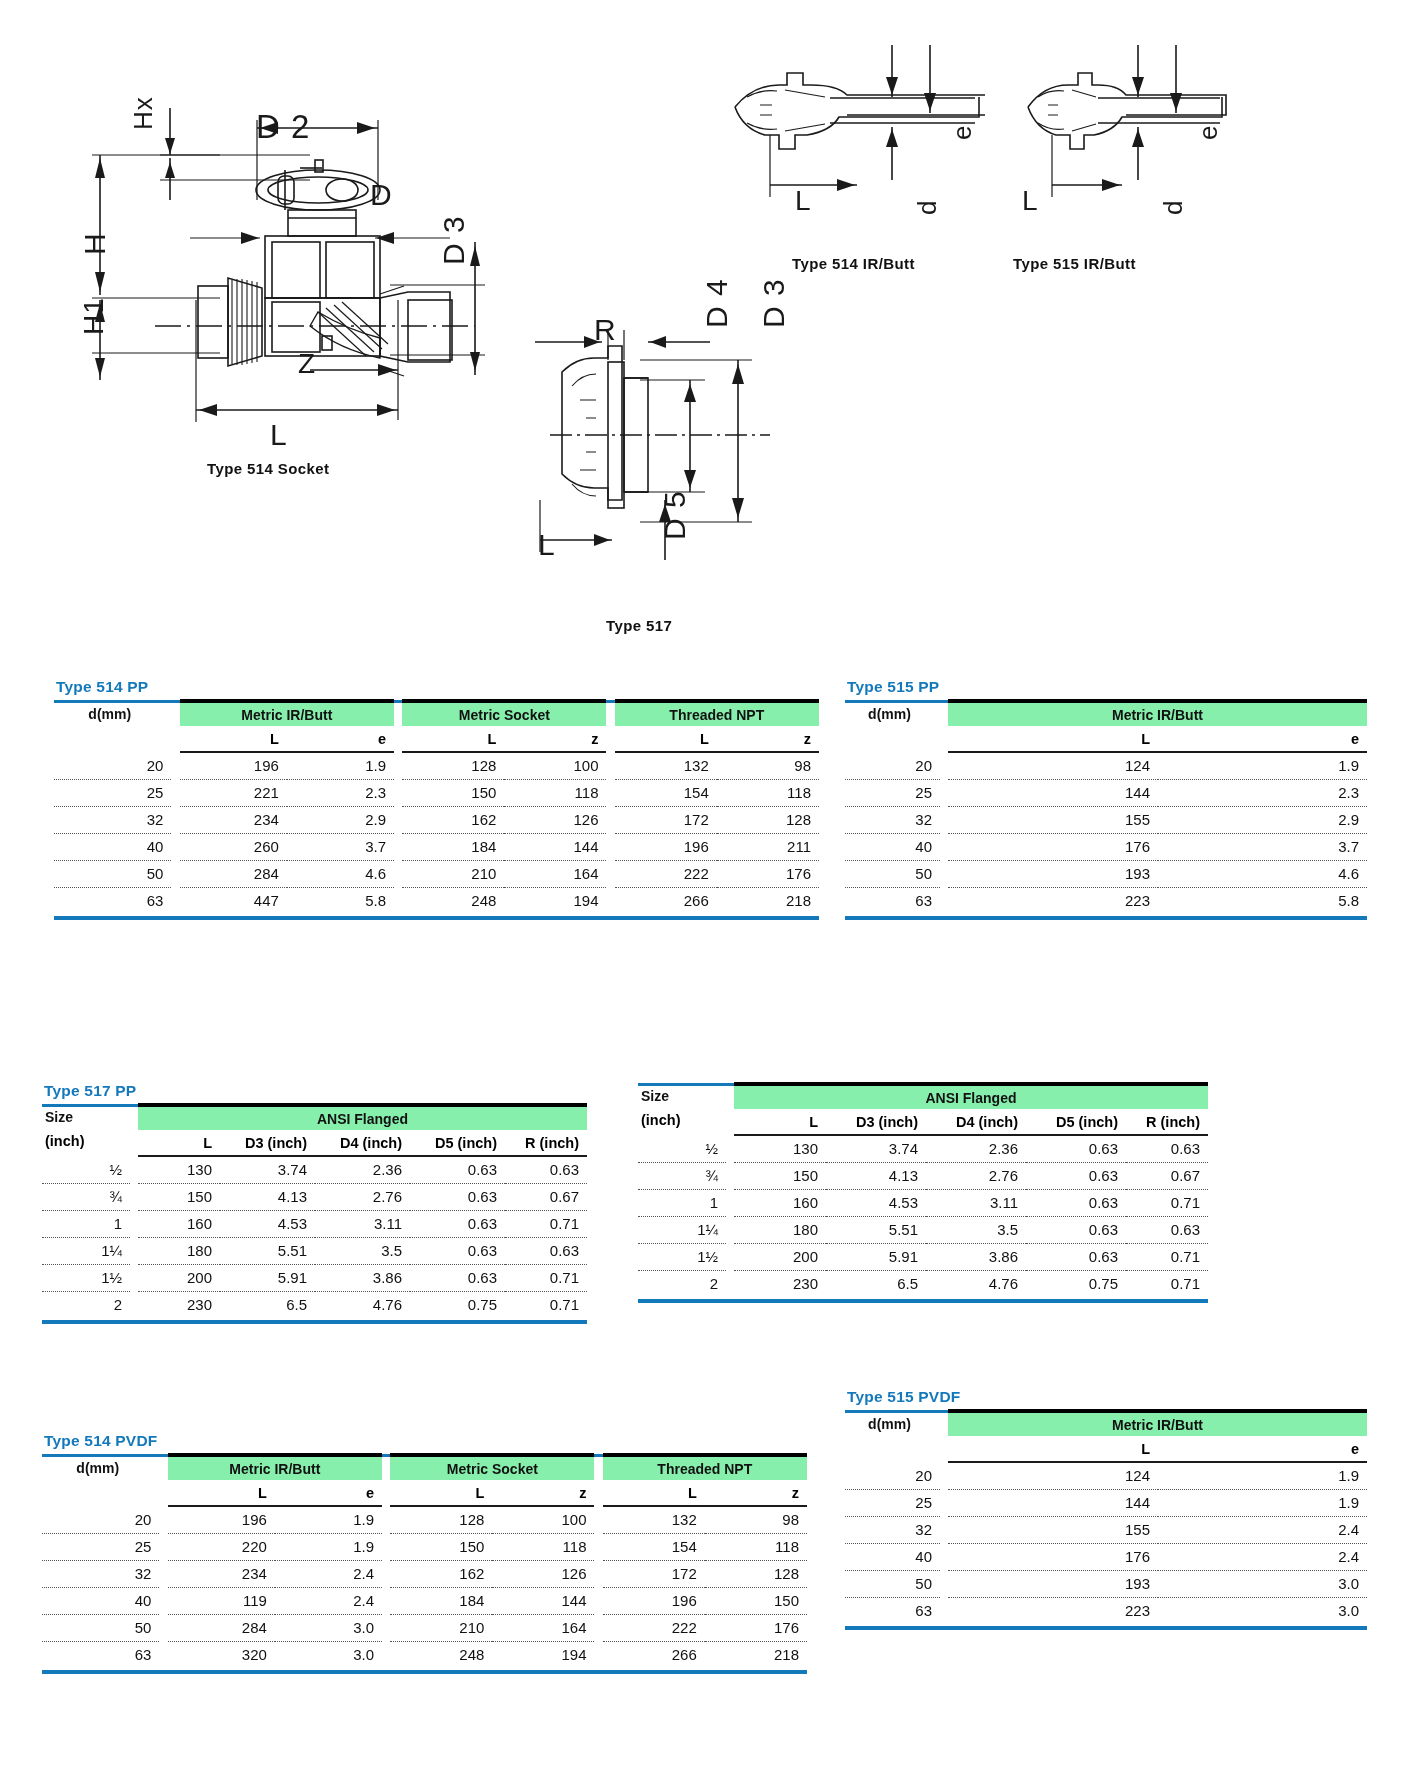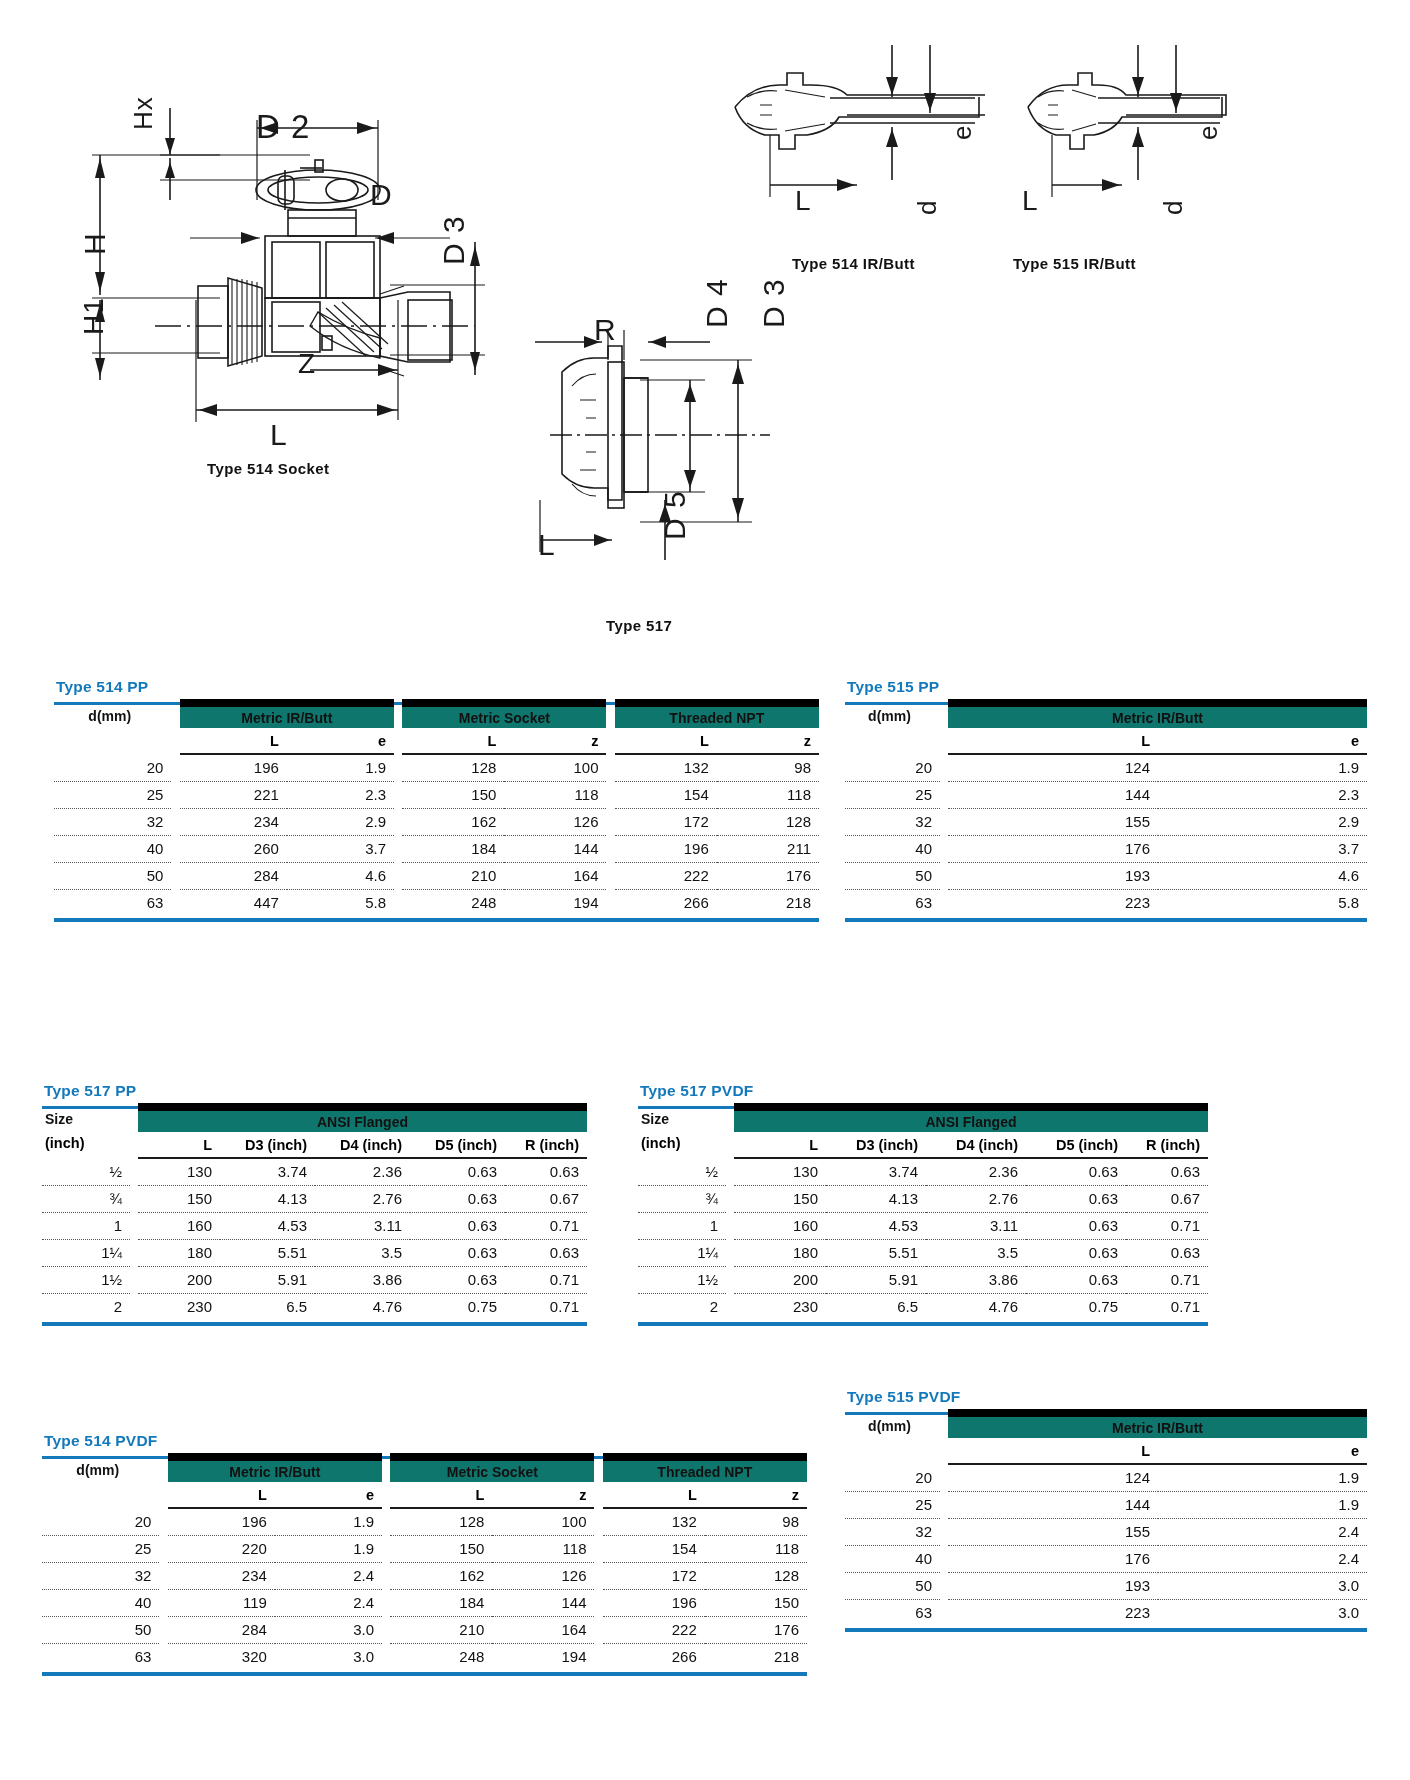--- a/index.html
+++ b/index.html
@@ -62,28 +62,28 @@
     font-family: "Liberation Sans", sans-serif;
   }
   table.dt td, table.dt th {
     padding: 2px 8px 2px 4px;
     text-align: right;
     font-weight: normal;
     white-space: nowrap;
   }
   
   tr.grp th {
-    background: #0f766e;
+    background: #86efac;
     color: #111;
     font-weight: bold;
     text-align: center;
     font-size: 14px;
     height: 25px;
     padding: 2px 4px;
-    border-top: 8px solid #000000;
+    border-top: 4px solid #000000;
   }
   tr.grp th.blank {
     background: transparent;
     border-top: 3px solid #1479bb;
     text-align: center;
     padding-right: 10px;
   }
   tr.grp th.spacer {
     background: transparent;
     border-top: 3px solid #1479bb;
@@ -600,21 +600,20 @@
           <td>4.76</td>
           <td>0.75</td>
           <td>0.71</td>
         </tr>
   </tbody>
     </table>
   <div class="foot-rule"></div>
 </div>
 
 <div class="tbl-block" style="left:638px; top:1082px; width:570px;">
-  <div class="tbl-title">Type 517 PVDF</div>
   <table class="dt">
     <colgroup>
         <col style="width:88px">
         <col style="width:8px">
         <col style="width:92px">
         <col style="width:100px">
         <col style="width:100px">
         <col style="width:100px">
         <col style="width:82px">
       </colgroup>

